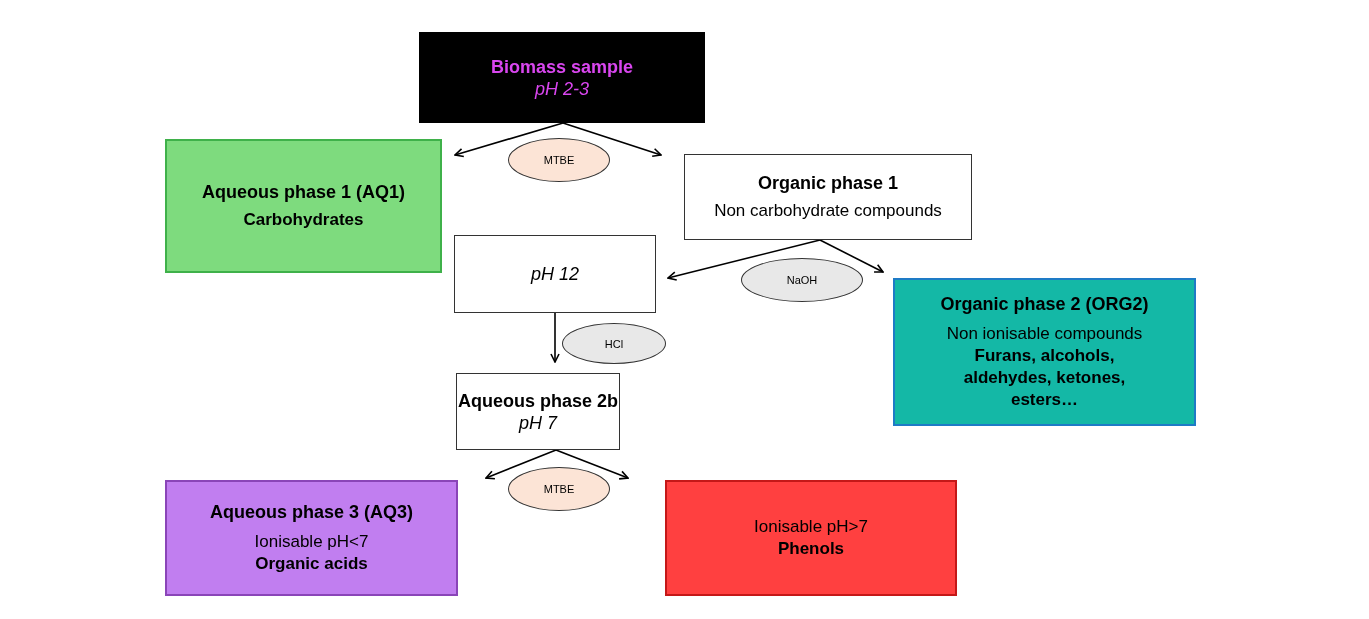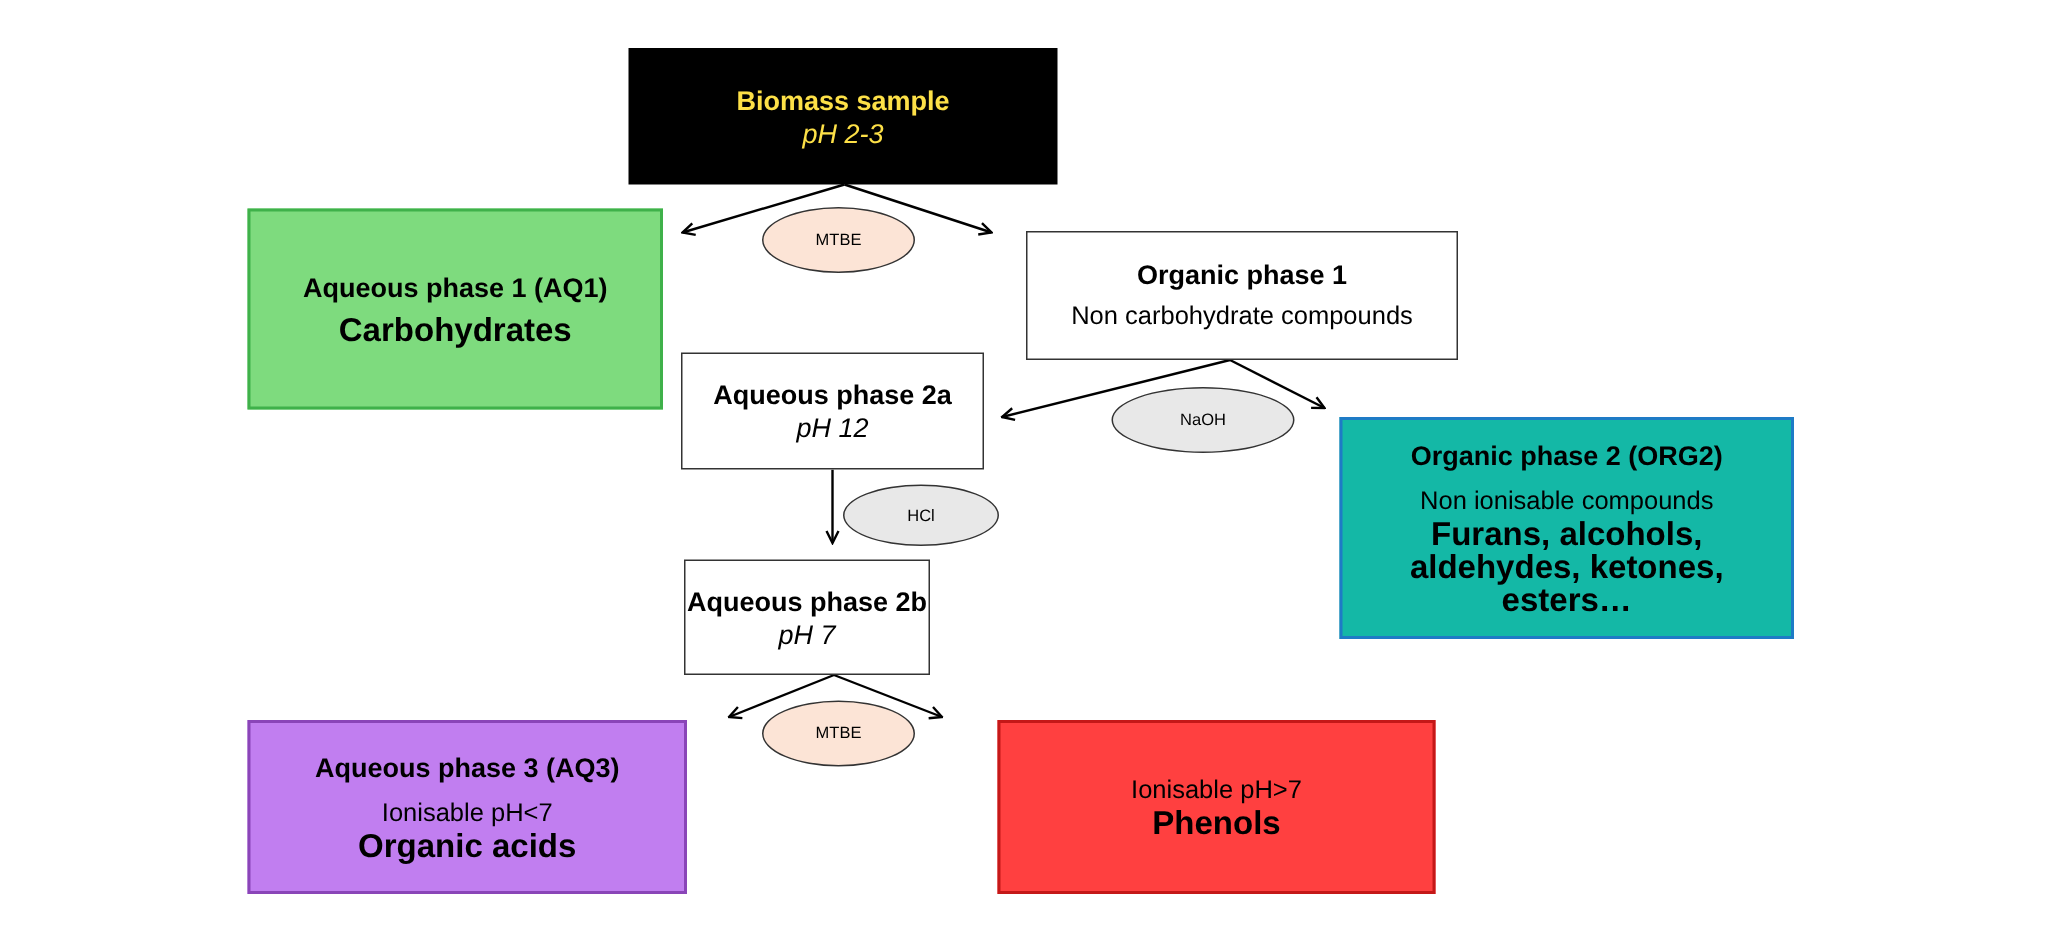--- a/index.html
+++ b/index.html
@@ -3,21 +3,21 @@
 <meta charset="utf-8">
 <style>
   html, body { margin:0; padding:0; background:#ffffff; }
   body { width:1369px; height:619px; position:relative; overflow:hidden;
          font-family:"Liberation Sans", sans-serif; color:#000; }
   .box { position:absolute; box-sizing:border-box; display:flex; flex-direction:column;
          align-items:center; justify-content:center; text-align:center; }
   .t { font-weight:bold; font-size:18px; line-height:22px; }
   .s { font-size:17px; line-height:22px; }
   .i { font-style:italic; font-size:18px; line-height:22px; }
-  .b { font-weight:bold; font-size:22px; line-height:22px; }
+  .b { font-weight:bold; font-size:17px; line-height:22px; }
   .oval { position:absolute; box-sizing:border-box; border:1.5px solid #333; border-radius:50%;
           display:flex; align-items:center; justify-content:center; font-size:11px; }
   svg.arrows { position:absolute; left:0; top:0; }
 </style>
 </head>
 <body>
 
 <svg class="arrows" width="1369" height="619">
   <defs>
     <marker id="ah" markerWidth="10" markerHeight="10" refX="9" refY="5" orient="auto" markerUnits="userSpaceOnUse">
@@ -28,37 +28,36 @@
     <line x1="563" y1="123" x2="455" y2="155" marker-end="url(#ah)"></line>
     <line x1="563" y1="123" x2="661" y2="155" marker-end="url(#ah)"></line>
     <line x1="820" y1="240" x2="668" y2="278" marker-end="url(#ah)"></line>
     <line x1="820" y1="240" x2="883" y2="272" marker-end="url(#ah)"></line>
     <line x1="555" y1="313" x2="555" y2="362" marker-end="url(#ah)"></line>
     <line x1="556" y1="450" x2="486" y2="478" marker-end="url(#ah)"></line>
     <line x1="556" y1="450" x2="628" y2="478" marker-end="url(#ah)"></line>
   </g>
 </svg>
 
-<div class="box" style="left:419px;top:32px;width:286px;height:91px;background:#000;color:#fde047;">
+<div class="box" style="left:419px;top:32px;width:286px;height:91px;background:#000;color:#d946ef;">
   <div class="t">Biomass sample</div>
   <div class="i">pH 2-3</div>
 </div>
 
 <div class="box" style="left:165px;top:139px;width:277px;height:134px;background:#7edb7e;border:2px solid #3fb14a;justify-content:center;">
   <div class="t" style="margin-bottom:6px;">Aqueous phase 1 (AQ1)</div>
   <div class="b">Carbohydrates</div>
 </div>
 
 <div class="box" style="left:684px;top:154px;width:288px;height:86px;background:#fff;border:1.5px solid #333;">
   <div class="t" style="margin-bottom:6px;">Organic phase 1</div>
   <div class="s">Non carbohydrate compounds</div>
 </div>
 
 <div class="box" style="left:454px;top:235px;width:202px;height:78px;background:#fff;border:1.5px solid #333;">
-  <div class="t">Aqueous phase 2a</div>
   <div class="i">pH 12</div>
 </div>
 
 <div class="box" style="left:456px;top:373px;width:164px;height:77px;background:#fff;border:1.5px solid #333;">
   <div class="t">Aqueous phase 2b</div>
   <div class="i">pH 7</div>
 </div>
 
 <div class="box" style="left:893px;top:278px;width:303px;height:148px;background:#14b8a6;border:2px solid #1e7bc6;">
   <div class="t" style="margin-bottom:8px;">Organic phase 2 (ORG2)</div>

